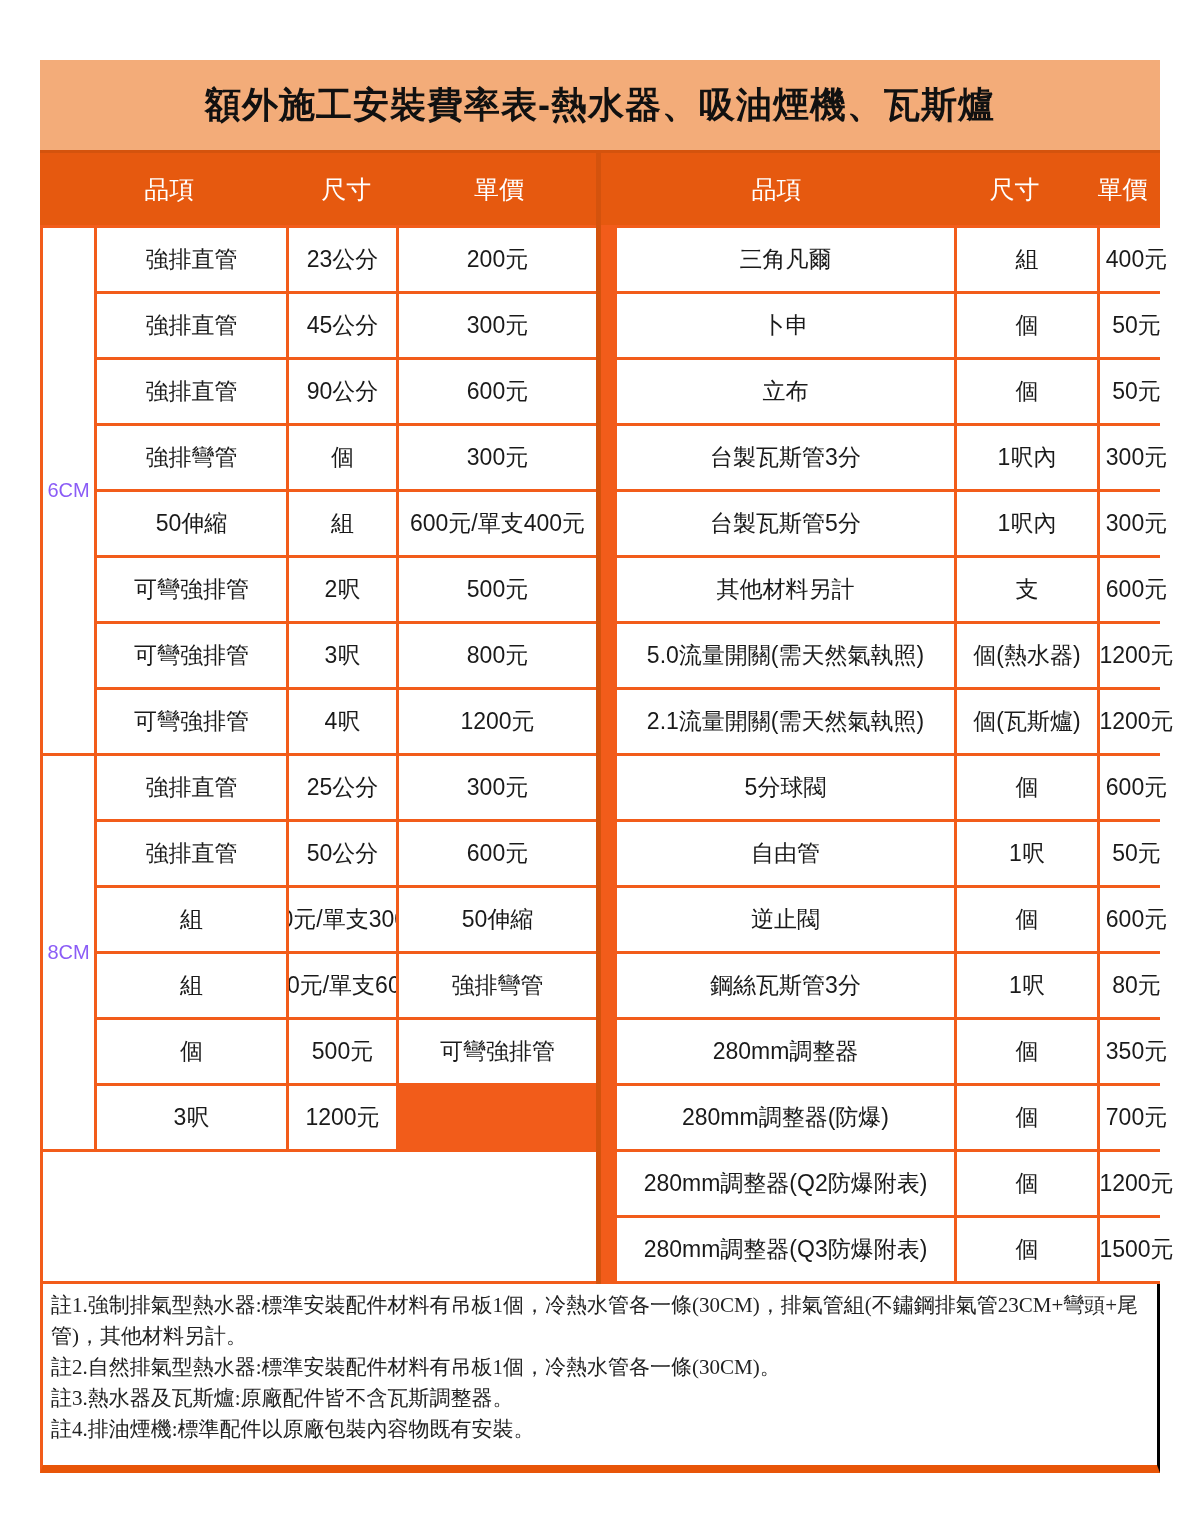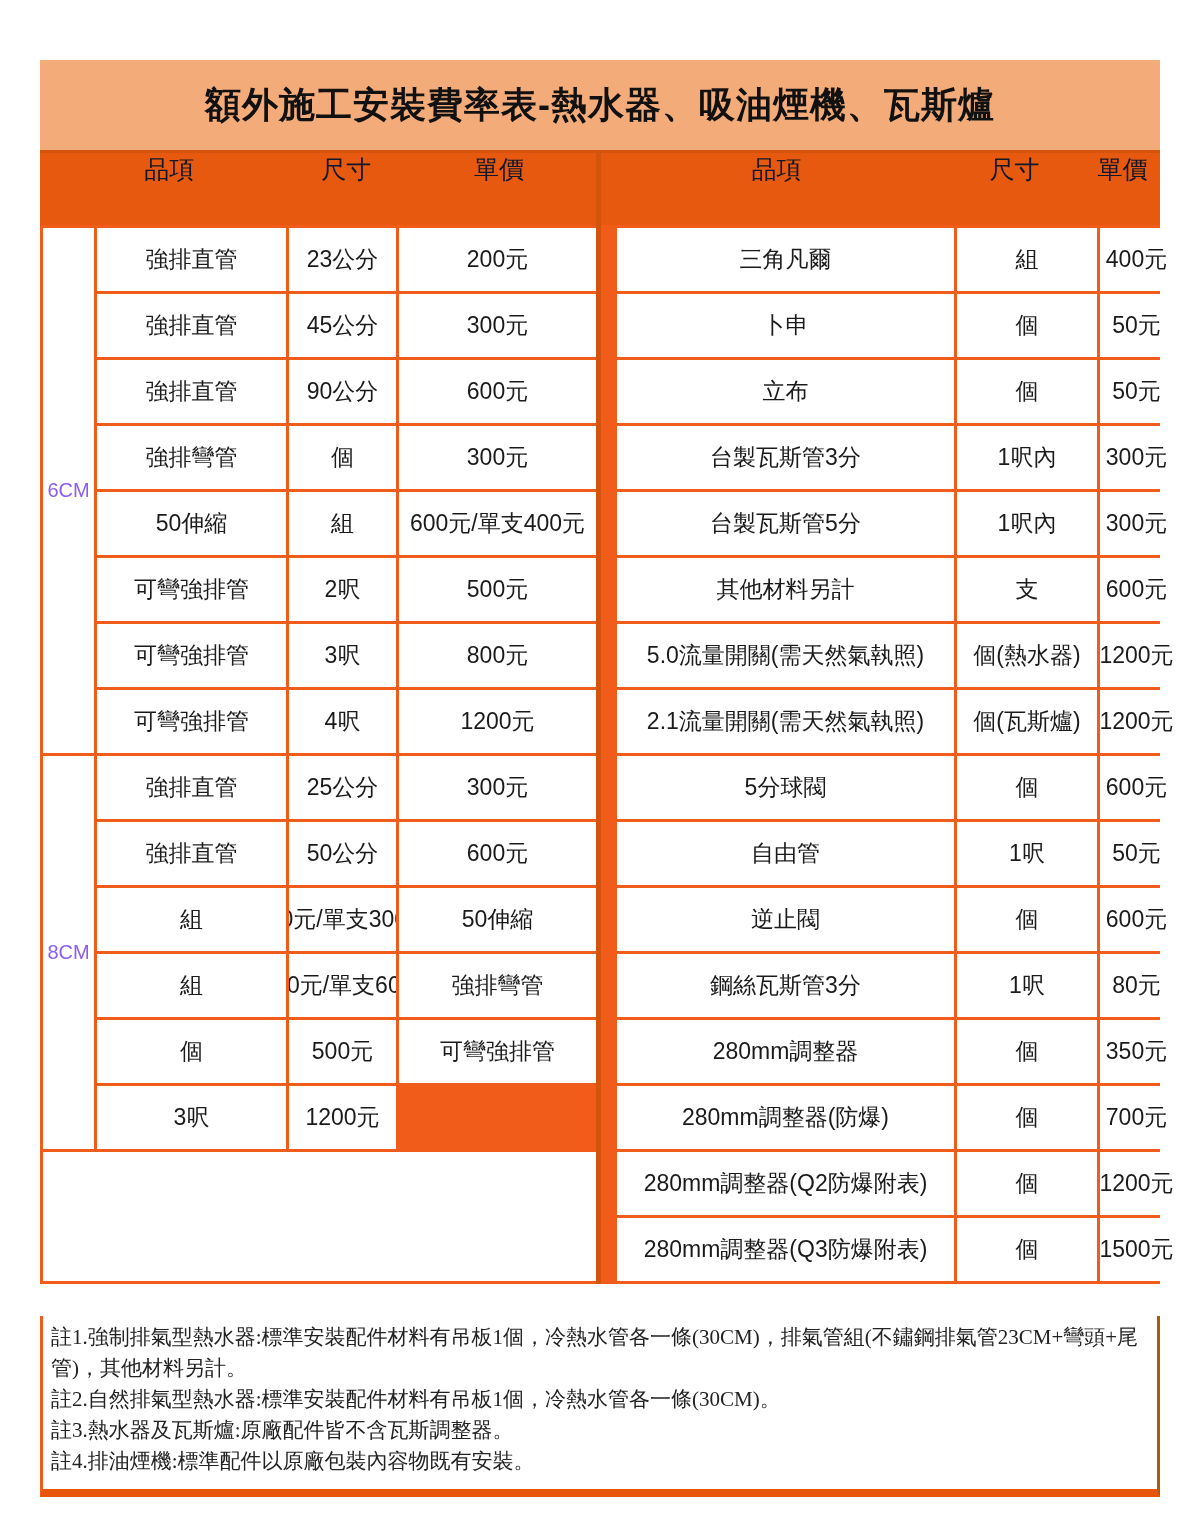--- a/index.html
+++ b/index.html
@@ -10,42 +10,42 @@
   .sheet{position:absolute;left:40px;top:60px;width:1120px;border-radius:6px;}
   .title-bar{
     height:90px;background:#F3AC79;display:flex;align-items:center;justify-content:center;
     font-size:36px;font-weight:bold;color:#111;letter-spacing:1px;
   }
   .main{display:flex;}
   .half-left{width:556px;}
   .half-right{width:564px;border-left:5px solid #D4530D;box-sizing:border-box;}
   .hdr{
     height:75px;box-sizing:border-box;border-top:3px solid #D4530D;
-    background:#E6590F;color:#0f172a;font-size:25px;display:flex;align-items:flex-start;padding-left:8px;
+    background:#E6590F;color:#ffffff;font-size:25px;display:flex;align-items:center;padding-left:8px;
   }
   .hdr span{display:block;text-align:center;}
   .hdr-left .h1{width:246px;}
   .hdr-left .h2{width:113px;}
   .hdr-left .h3{width:197px;}
   .hdr-right .h1{width:340px;}
   .hdr-right .h2{width:143px;}
   .hdr-right .h3{width:76px;}
   .grid{display:grid;gap:3px;background:#F25C1A;grid-auto-rows:63px;}
   .grid-left{grid-template-columns:51px 189px 107px 197px;padding:3px 0 3px 3px;}
   .grid-right{grid-template-columns:337px 140px 73px;padding:3px 3px 3px 16px;}
   .cell{
     background:#ffffff;display:flex;align-items:center;justify-content:center;
     font-size:23px;color:#1a1a1a;white-space:nowrap;overflow:hidden;
   }
   .cell.group{font-size:20px;color:#8b5cf6;}
   .cell.filler{grid-column:1 / -1;grid-row:span 2;}
   .notes{
-    border-left:3px solid #F25C1A;border-right:3px solid #a16207;border-bottom:8px solid #E85508;
-    padding:6px 12px 12px 8px;font-family:"Liberation Serif",serif;
-    font-size:21px;line-height:31px;color:#222;margin-top:32px;
+    border-left:3px solid #F25C1A;border-right:3px solid #000000;border-bottom:8px solid #E85508;
+    padding:6px 12px 20px 8px;font-family:"Liberation Serif",serif;
+    font-size:21px;line-height:31px;color:#222;
   }
   .notes p{margin:0;}
 </style>
 </head>
 <body>
 
 <div class="sheet">
 
   <div class="title-bar">額外施工安裝費率表-熱水器、吸油煙機、瓦斯爐</div>
 

